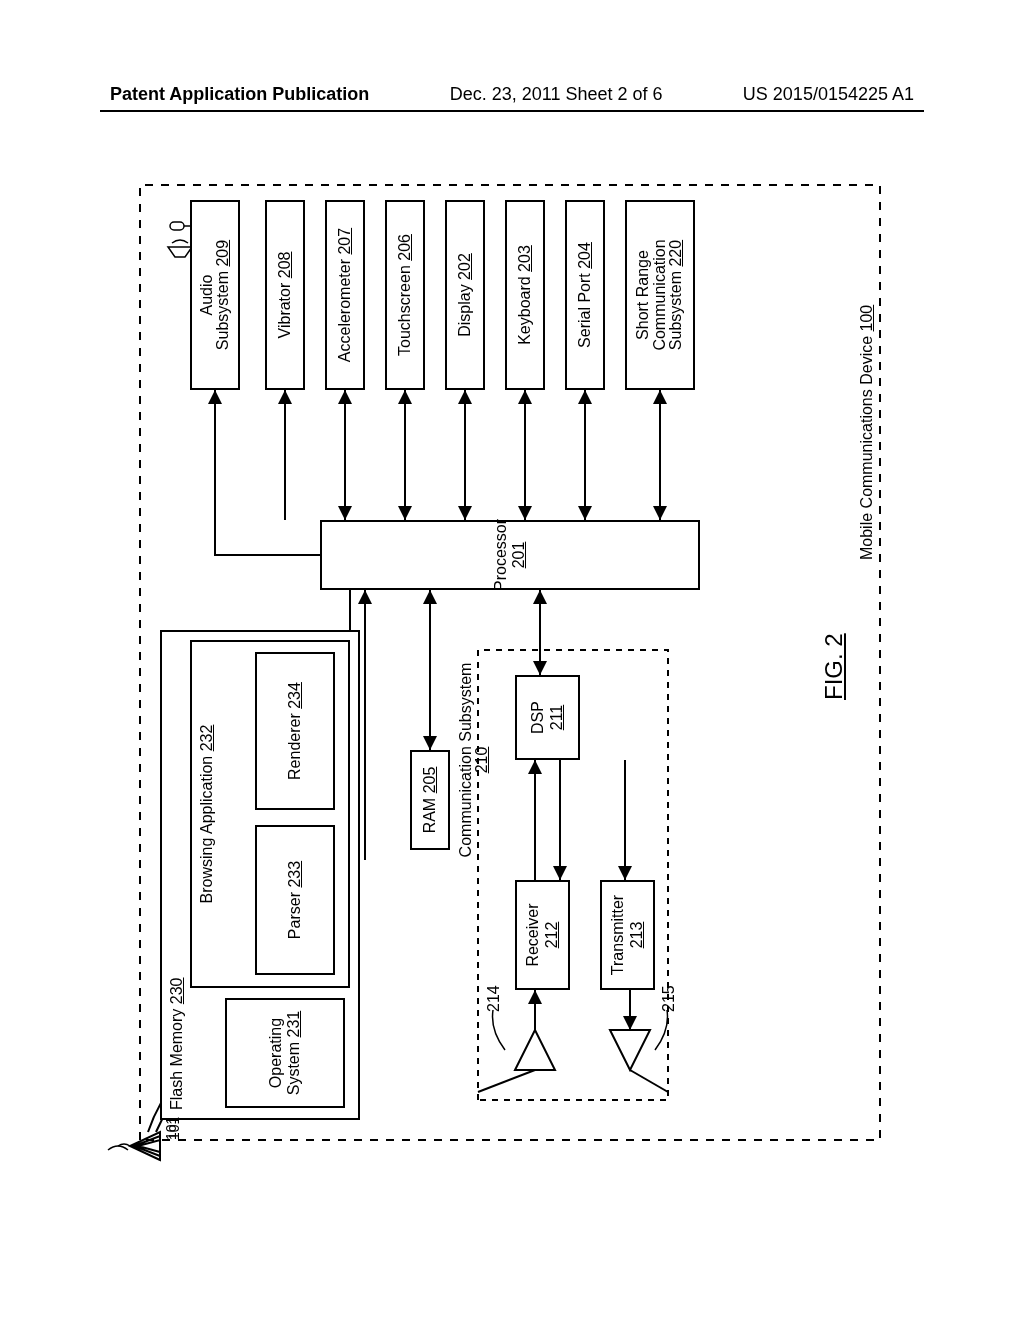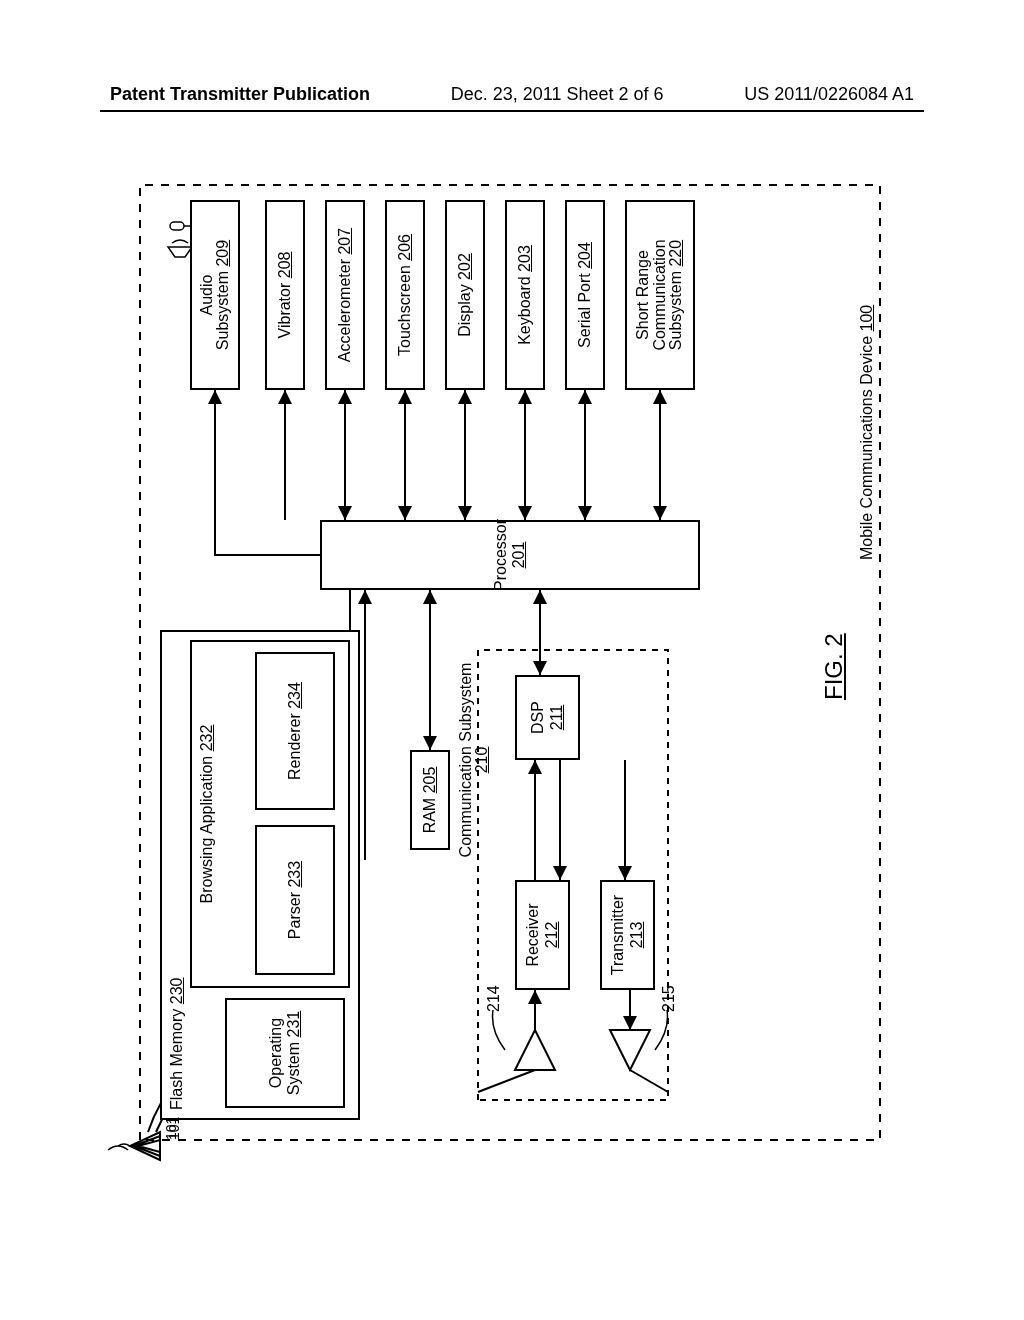--- a/index.html
+++ b/index.html
@@ -88,23 +88,23 @@
     text-decoration: underline;
     font-style: normal;
   }
 </style>
 </head>
 <body>
 
 <div class="page">
 
   <div class="header">
-    <span class="left">Patent Transmitter Publication</span>
+    <span class="left">Patent Application Publication</span>
     <span class="center">Dec. 23, 2011  Sheet 2 of 6</span>
-    <span class="right">US 2011/0226084 A1</span>
+    <span class="right">US 2015/0154225 A1</span>
   </div>
   <div class="header-line"></div>
 
   <div class="figure-area">
     <div class="diagram">
 
       <svg class="wires" viewBox="0 0 1020 784">
         <defs>
           <marker id="ah" viewBox="0 0 10 10" refX="10" refY="5" markerWidth="7" markerHeight="7" orient="auto-start-reverse">
             <path d="M0,0 L10,5 L0,10 z" fill="#000"></path>

